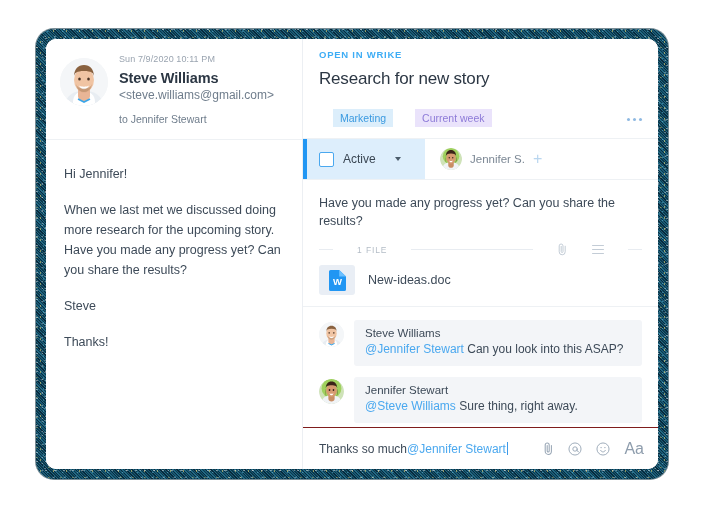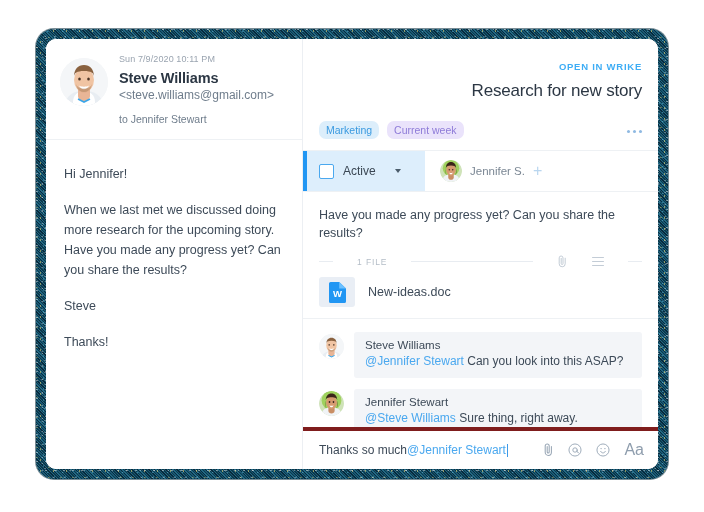--- a/index.html
+++ b/index.html
@@ -129,42 +129,43 @@
   .email-body p:last-child { margin-bottom: 0; }
 
   
   .task-pane {
     flex: 1;
     display: flex;
     flex-direction: column;
     background: #fff;
     min-width: 0;
   }
-  .task-head { padding: 22px 16px 11px 16px; position: relative; text-align: right; }
+  .task-head { padding: 10px 16px 11px 16px; position: relative; }
   .open-in-wrike {
     font-size: 9.5px;
     font-weight: bold;
     letter-spacing: .75px;
     color: #3eadf5;
     margin-bottom: 9px;
     cursor: pointer;
   }
   .task-title {
     font-size: 17px;
     color: #2c3744;
     letter-spacing: -.2px;
     margin-bottom: 20px;
   }
   .tag-row { display: flex; gap: 8px; align-items: center; }
   .tag {
     font-size: 10.5px;
     padding: 2.5px 7px 3.5px 7px;
-    border-radius: 7px;
+    border-radius: 0;
     white-space: nowrap;
     cursor: pointer;
+    margin-left: 14px;
   }
   .tag-blue { background: #dceefb; color: #3a9ae0; }
   .tag-purple { background: #eae3fb; color: #8e7bd8; }
   .kebab {
     position: absolute;
     right: 16px;
     bottom: 13px;
     display: flex;
     gap: 3px;
     cursor: pointer;
@@ -294,21 +295,21 @@
     padding: 7px 11px 9px 11px;
     flex: 1;
     min-width: 0;
   }
   .c-author { font-size: 11.5px; color: #3d4a58; margin-bottom: 2px; }
   .c-text { font-size: 12px; color: #3d4a58; line-height: 16px; }
   .mention { color: #4aa8ef; }
 
   
   .reply-bar {
-    border-top: 4px solid #7f1d1d;
+    border-top: 1px solid #7f1d1d;
     height: 42px;
     display: flex;
     align-items: center;
     padding: 0 14px 0 16px;
     gap: 10px;
   }
   .reply-text {
     flex: 1;
     font-size: 12px;
     color: #3d4a58;

